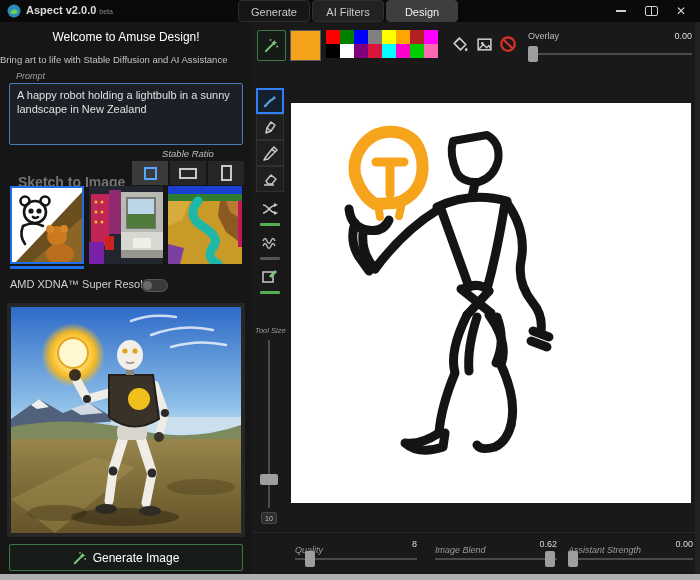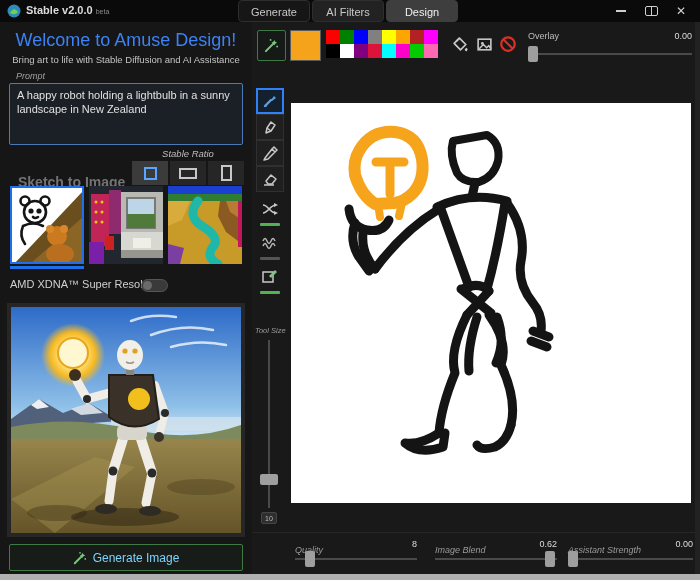--- a/index.html
+++ b/index.html
@@ -20,22 +20,22 @@
   .wincontrols { position:absolute; right:4px; top:0; height:22px; display:flex; align-items:center; }
   .winbtn { width:30px; height:20px; display:flex; align-items:center; justify-content:center; color:#cfcfcf; }
   .minbar { width:10px; height:2px; background:#cfcfcf; }
   .maxbox { width:13px; height:10px; border:1px solid #cfcfcf; border-radius:2px; position:relative; }
   .maxbox::after { content:""; position:absolute; left:5px; top:0; width:1px; height:8px; background:#cfcfcf; }
   .closex { font-size:12px; line-height:12px; }
 
   
   .leftpanel { position:absolute; left:0; top:22px; width:252px; height:552px; background:#161616; }
   .welcome { position:absolute; left:0; top:8px; width:252px; text-align:center;
-             font-size:18px; font-weight:300; color:#3b82f6; }
-  .subtitle { position:absolute; left:0; top:32px; width:252px; text-align:center;
+             font-size:12px; font-weight:300; color:#ffffff; }
+  .subtitle { position:absolute; left:0; top:32px; width:252px; 
               font-size:9.5px; color:#c4c4c4; }
   .lbl { font-size:9px; font-style:italic; color:#a0a0a0; }
   .promptlbl { position:absolute; left:16px; top:49px; }
   textarea.prompt { position:absolute; left:9px; top:61px; width:234px; height:62px;
                     background:#1b2026; border:1px solid #4a7ab8; border-radius:2px;
                     color:#e0e0e0; font-size:11px; line-height:14px; padding:4px 7px;
                     font-family:"Liberation Sans", sans-serif; resize:none; outline:none; }
   .sketchlbl { position:absolute; left:18px; top:152px; font-size:14px; font-weight:700; color:#737373; }
   .aspectlbl { position:absolute; left:132px; top:126px; width:112px; text-align:center; font-size:9.5px;
                font-style:italic; color:#bdbdbd; }
@@ -49,21 +49,21 @@
   .thumb.sel { outline:2px solid #1f6feb; outline-offset:-2px; }
   .thumbbar { position:absolute; left:10px; top:244px; width:74px; height:3px; background:#1f6feb; }
   .superres { position:absolute; left:10px; top:256px; font-size:11px; color:#d0d0d0; }
   .toggle { position:absolute; left:141px; top:257px; width:27px; height:13px; background:#3a3a3a;
             border:1px solid #555; border-radius:7px; }
   .knob { position:absolute; left:1px; top:1px; width:9px; height:9px; border-radius:50%; background:#6a6a6a; }
   .genframe { position:absolute; left:7px; top:281px; width:238px; height:234px; background:#262626; padding:4px; }
   .genframe svg { display:block; }
   .genbtn { position:absolute; left:9px; top:522px; width:234px; height:27px; background:#181c18;
             border:1px solid #3f7a44; border-radius:2px; display:flex; align-items:center;
-            justify-content:center; gap:6px; color:#7dd3fc; font-size:12px; }
+            justify-content:center; gap:6px; color:#ffffff; font-size:12px; }
 
   
   .canvaspanel { position:absolute; left:252px; top:22px; width:448px; height:552px; background:#191919; }
   .aibtn { position:absolute; left:5px; top:8px; width:29px; height:31px; background:#161a16;
            border:1px solid #3f7a44; border-radius:2px; display:flex; align-items:center; justify-content:center; }
   .curcolor { position:absolute; left:38px; top:8px; width:31px; height:31px; border:1px solid #5a5a5a; }
   .palette { position:absolute; left:74px; top:8px; width:112px; height:28px; display:grid;
              grid-template-columns:repeat(8,14px); grid-template-rows:14px 14px; }
   .swatch { width:14px; height:14px; }
   .tbicon { position:absolute; top:12px; width:20px; height:20px; display:flex; align-items:center; justify-content:center; }
@@ -98,21 +98,21 @@
 </head>
 <body>
 
 <div id="app">
 
   <header class="titlebar">
     <svg class="logo" viewBox="0 0 14 14">
       <circle cx="7" cy="7" r="6.5" fill="#2e8bc0"></circle>
       <path d="M3 9 Q7 2 11 8 Q8 12 3 9 Z" fill="#6fcf4e"></path>
     </svg>
-    <div class="apptitle"><span>Stable v2.0.0</span><span class="appbadge">beta</span></div>
+    <div class="apptitle"><span>Aspect v2.0.0</span><span class="appbadge">beta</span></div>
 
     <div class="tabs">
       <div class="tab">Generate</div>
       <div class="tab mid">AI Filters</div>
       <div class="tab active">Design</div>
     </div>
 
     <div class="wincontrols">
       <div class="winbtn">
           <span class="minbar"></span>

